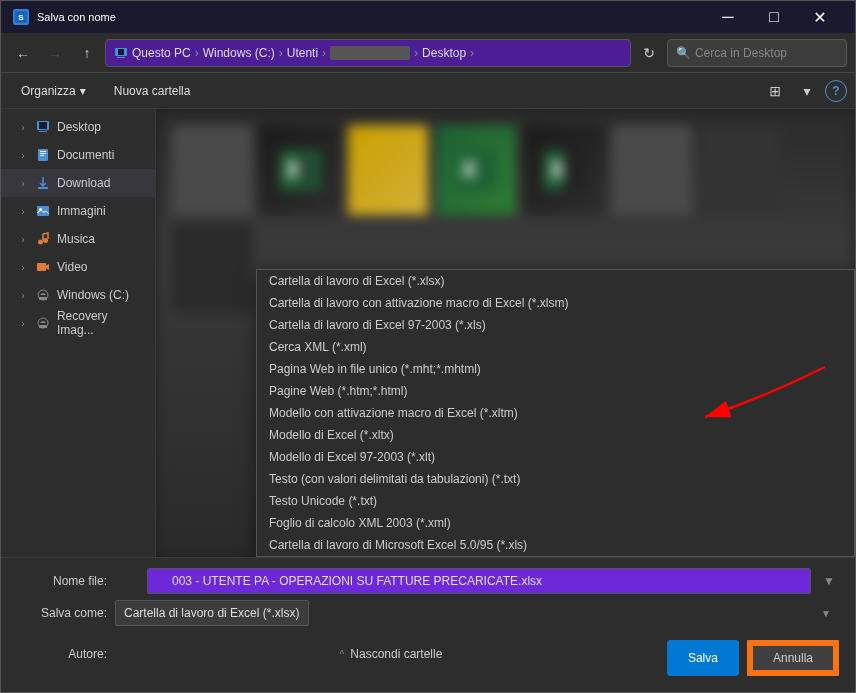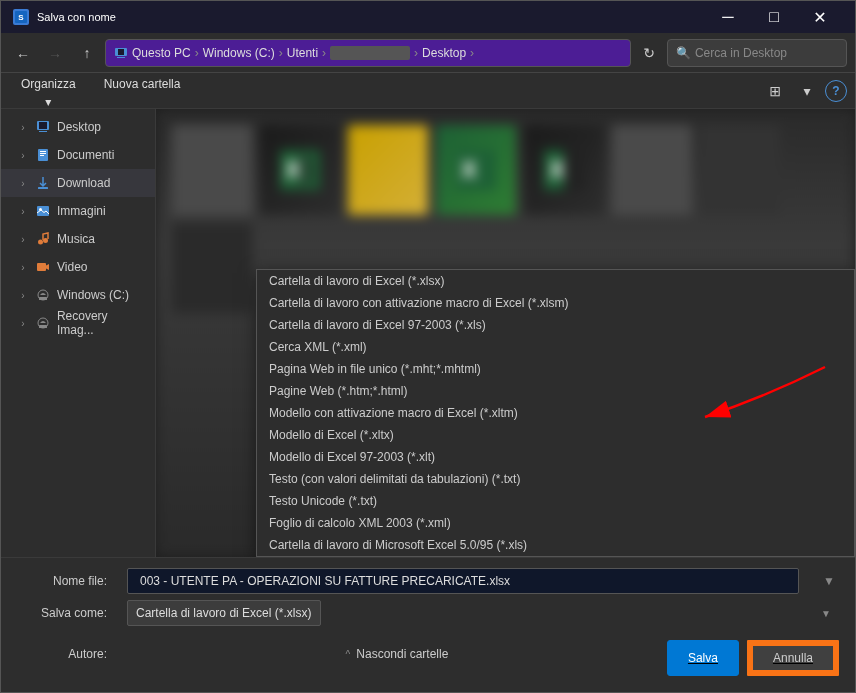--- a/index.html
+++ b/index.html
@@ -160,21 +160,20 @@
       padding: 0 12px;
       border: none;
       background: transparent;
       color: #ddd;
       font-size: 12px;
       cursor: pointer;
       border-radius: 3px;
       display: flex;
       align-items: center;
       gap: 4px;
-      flex-direction: column;
     }
     .toolbar-right {
       margin-left: auto;
       display: flex;
       align-items: center;
       gap: 4px;
     }
     .view-btn {
       width: 28px;
       height: 28px;
@@ -303,38 +302,39 @@
     .bottom-form {
       background: #2d2d2d;
       padding: 10px 16px;
       border-top: 1px solid #3a3a3a;
       flex-shrink: 0;
     }
     .form-row {
       display: flex;
       align-items: center;
       margin-bottom: 6px;
-      gap: 20px;
+      gap: 8px;
     }
     .form-label {
       color: #ccc;
       font-size: 12px;
       width: 90px;
       text-align: right;
       flex-shrink: 0;
     }
     .form-input {
       flex: 1;
       height: 26px;
-      background: #0f172a;
+      background: #6d28d9;
       border: 1px solid #555;
       color: #ddd;
       font-size: 12px;
-      padding: 0 12px;
+      padding: 0 24px;
       border-radius: 2px;
+      margin-left: 32px;
     }
     .form-select {
       flex: 1;
       height: 26px;
       background: #3c3c3c;
       border: 1px solid #555;
       color: #ddd;
       font-size: 12px;
       padding: 0 8px;
       border-radius: 2px;
@@ -411,21 +411,20 @@
       font-size: 12px;
       padding: 6px 0;
     }
     .expand-icon { color: #888; font-size: 10px; }
 
     .bottom-buttons {
       display: flex;
       justify-content: flex-end;
       gap: 8px;
       padding: 8px 0 0 0;
-      text-decoration: underline;
     }
     .btn-save {
       padding: 5px 20px;
       background: #0078d4;
       border: 1px solid #0078d4;
       color: white;
       font-size: 12px;
       cursor: pointer;
       border-radius: 3px;
     }

